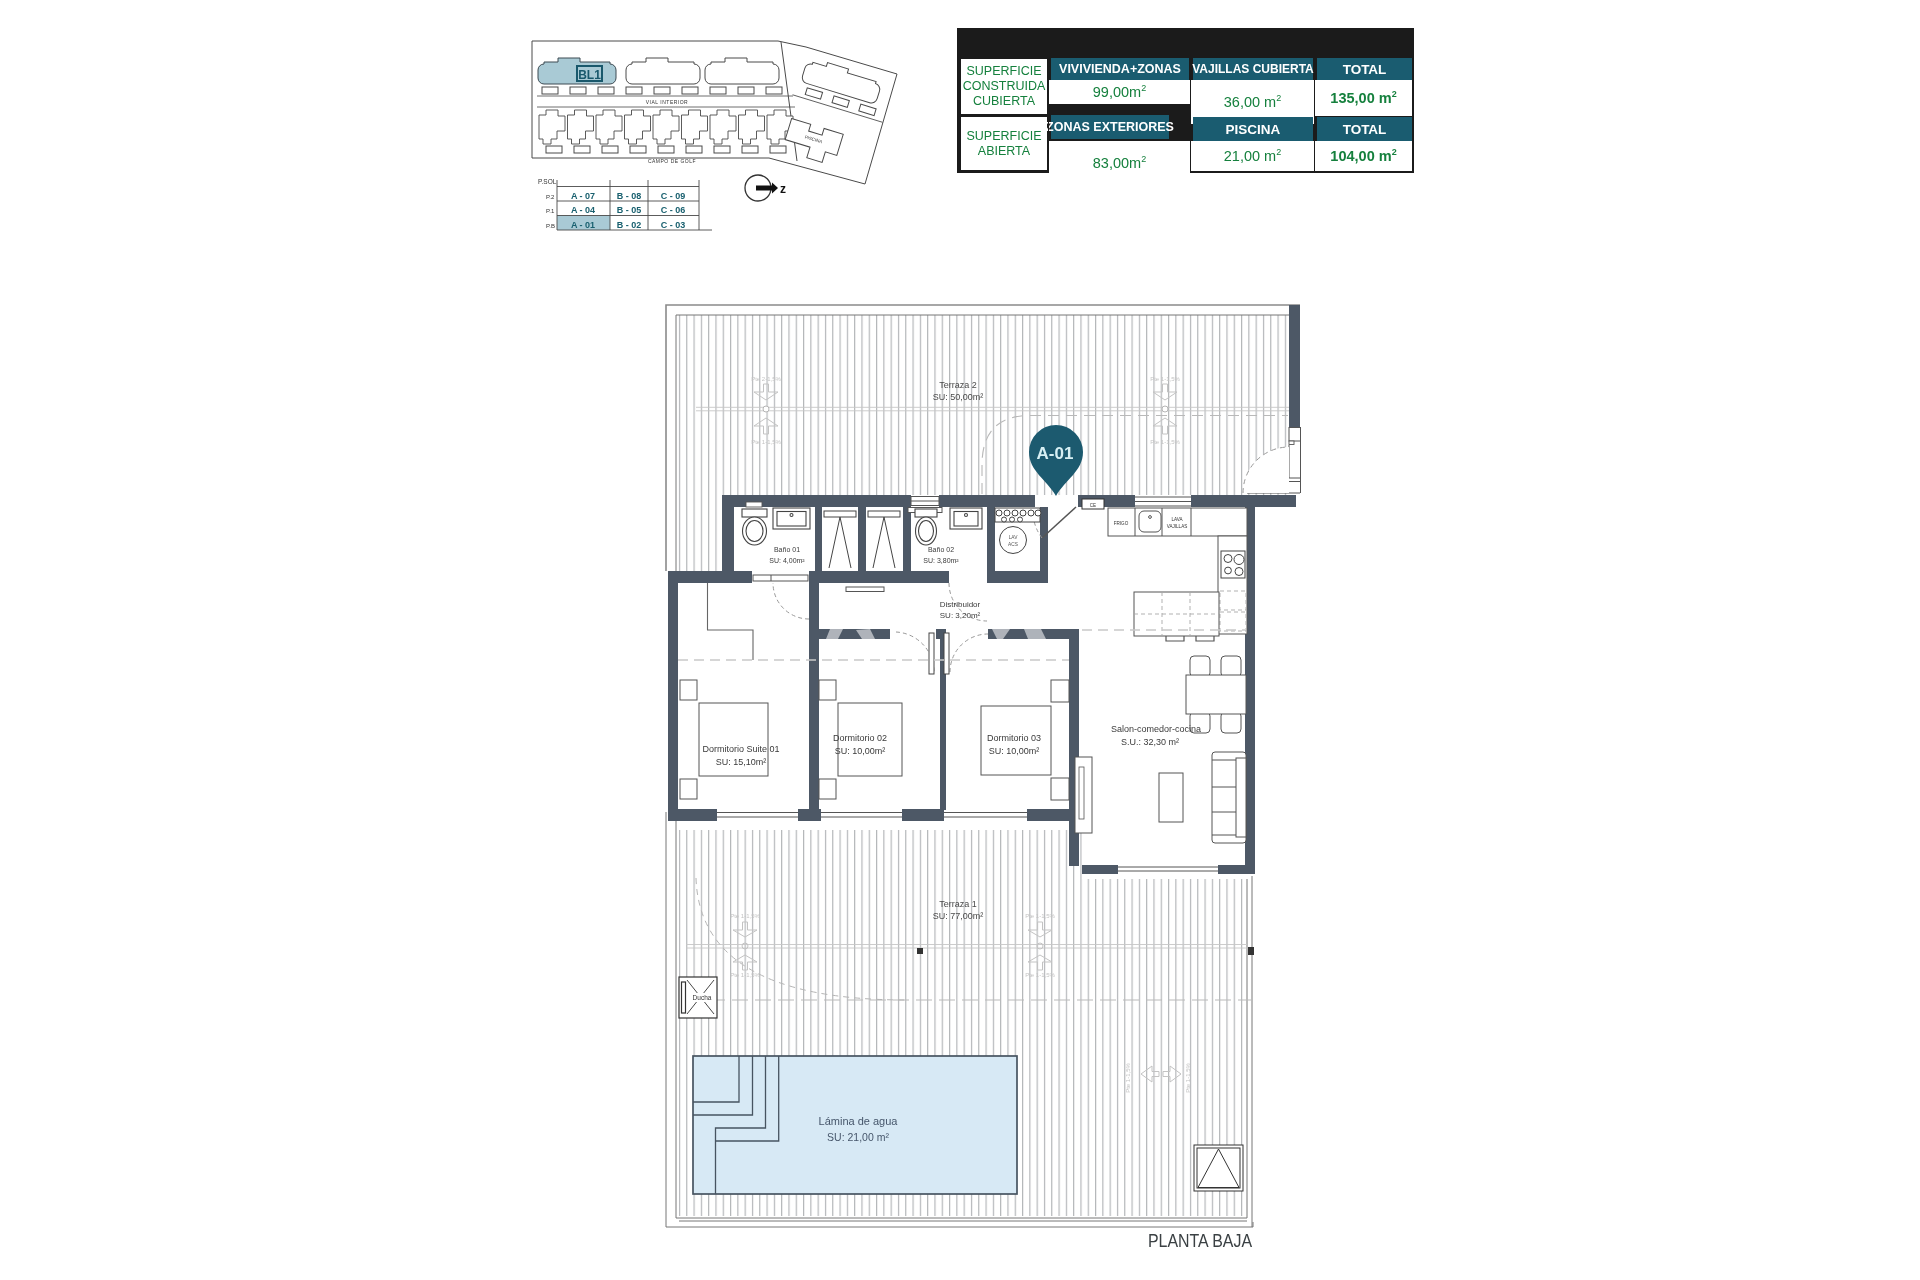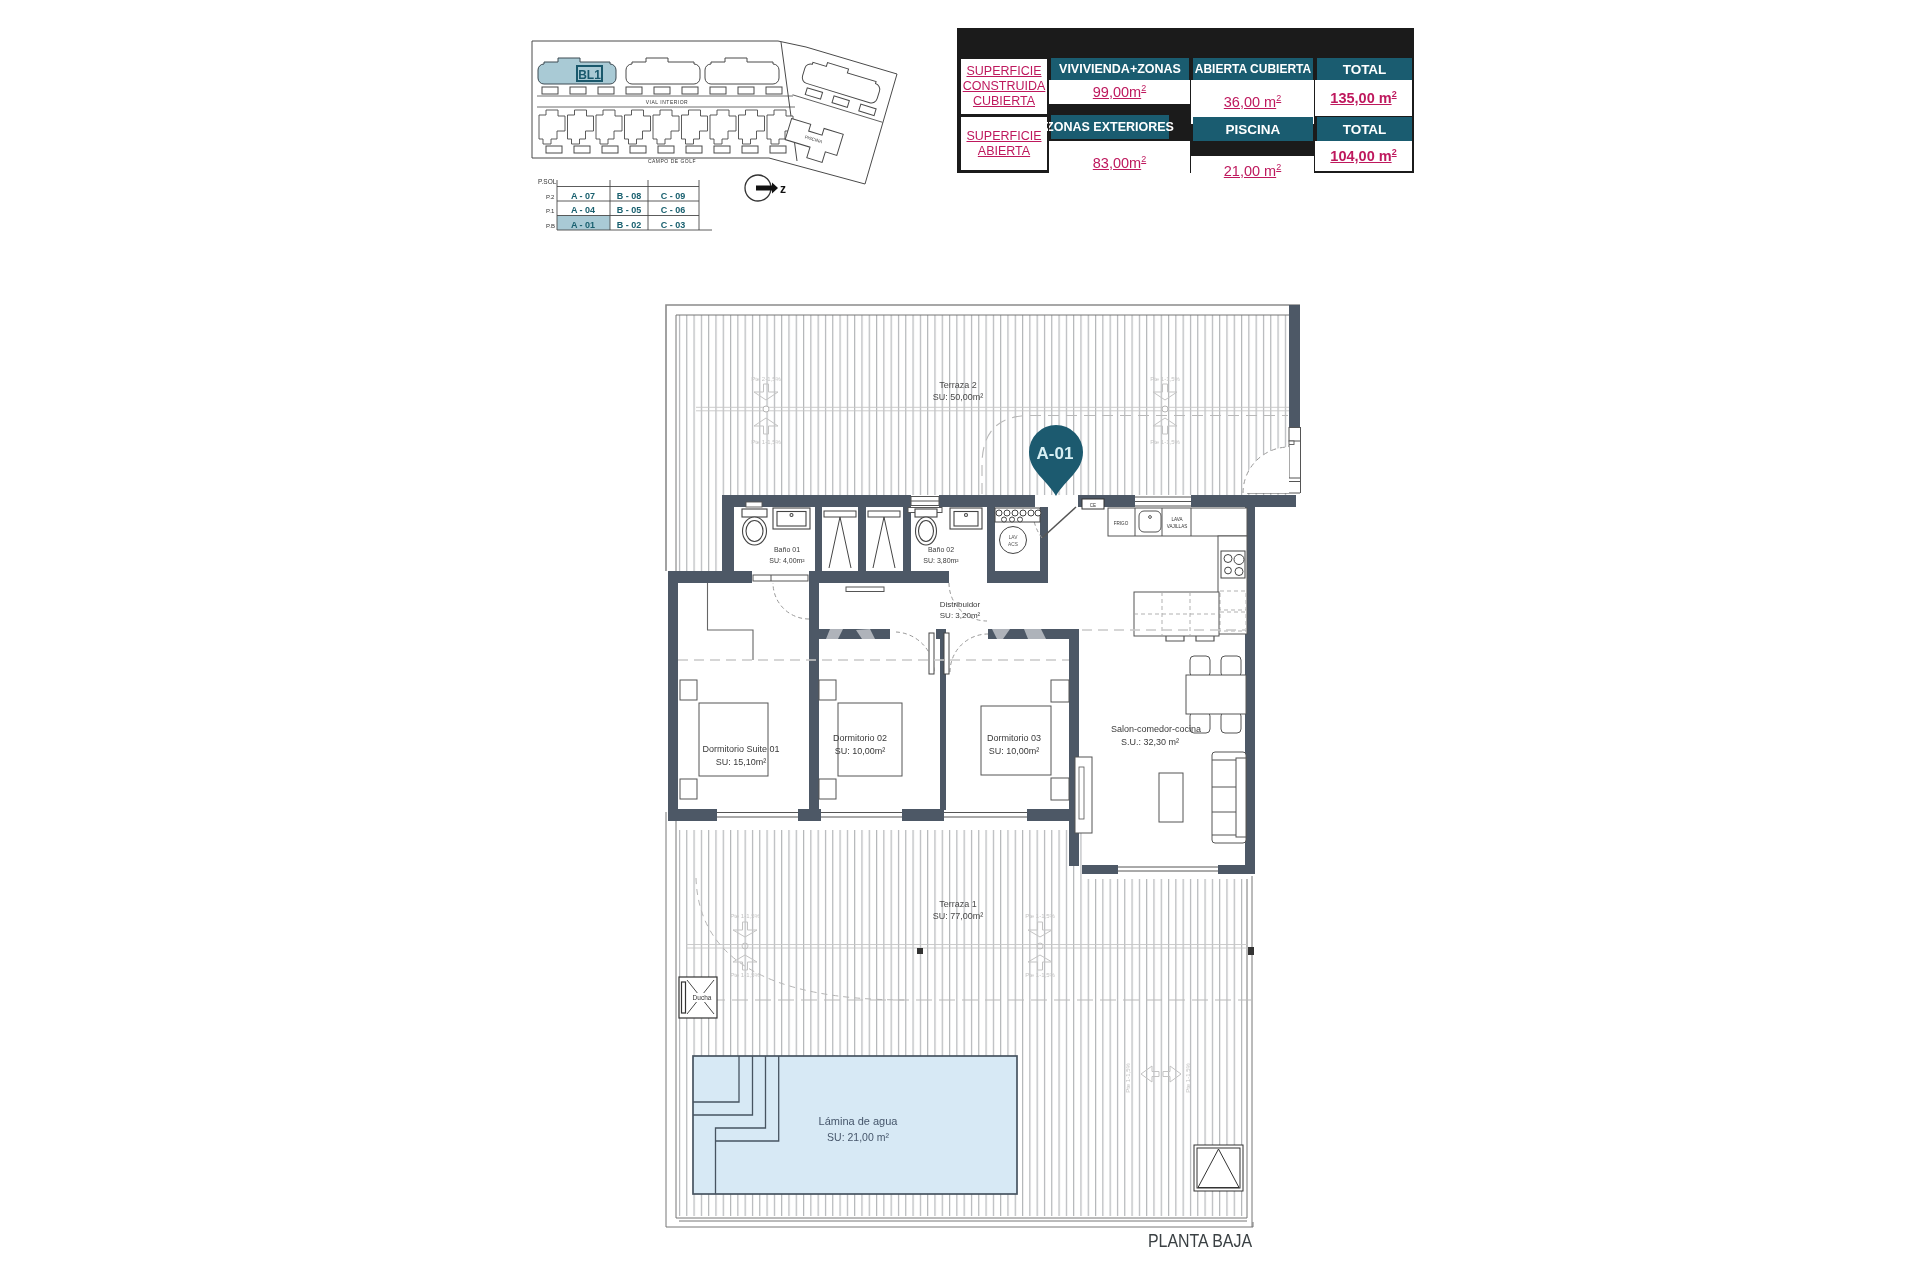--- a/index.html
+++ b/index.html
@@ -1,54 +1,54 @@
 <!DOCTYPE html>
 <html><head>
 <meta charset="utf-8">
 <style>
   html,body{margin:0;padding:0;background:#ffffff;width:1920px;height:1280px;overflow:hidden;
     font-family:"Liberation Sans",sans-serif;}
   #page{position:relative;width:1920px;height:1280px;}
   .abs{position:absolute;}
   .tealcell{background:#1a5c70;color:#ffffff;font-weight:bold;display:flex;align-items:center;justify-content:center;white-space:nowrap;}
-  .valcell{background:#ffffff;color:#be185d;display:flex;align-items:center;justify-content:center;white-space:nowrap;text-decoration:underline;}
+  .valcell{background:#ffffff;color:#15803d;display:flex;align-items:center;justify-content:center;white-space:nowrap;}
   sup{font-size:9px;position:relative;top:-4px;vertical-align:baseline;line-height:0;}
 </style>
 </head>
 <body>
 <div id="page">
 
 <div class="abs" style="left:957px;top:28px;width:457px;height:145px;background:#1b1b1b;"></div>
 
 
 <div class="abs valcell" style="left:960px;top:58px;width:88px;height:57px;border:1px solid #1b1b1b;box-sizing:border-box;font-size:12.5px;text-align:center;line-height:15px;">SUPERFICIE<br>CONSTRUIDA<br>CUBIERTA</div>
 
 <div class="abs valcell" style="left:960px;top:116px;width:88px;height:55px;border:1px solid #1b1b1b;box-sizing:border-box;font-size:12.5px;text-align:center;line-height:15px;">SUPERFICIE<br>ABIERTA</div>
 
 <div class="abs tealcell" style="left:1051px;top:58px;width:138px;height:22px;font-size:12.5px;">VIVIVIENDA+ZONAS</div>
 
-<div class="abs tealcell" style="left:1193px;top:58px;width:120px;height:22px;font-size:12px;">ABIERTA CUBIERTA</div>
+<div class="abs tealcell" style="left:1193px;top:58px;width:120px;height:22px;font-size:12px;">VAJILLAS CUBIERTA</div>
 
 <div class="abs tealcell" style="left:1317px;top:58px;width:95px;height:22px;font-size:13.5px;">TOTAL</div>
 
 <div class="abs valcell" style="left:1049px;top:80px;width:141px;height:24px;font-size:14.5px;text-align:center;">99,00m<sup style="font-size:9px;">2</sup></div>
 
 <div class="abs valcell" style="left:1191px;top:80px;width:123px;height:44px;font-size:14.5px;">36,00 m<sup style="font-size:9px;">2</sup></div>
 
 <div class="abs valcell" style="left:1315px;top:80px;width:97px;height:36px;font-size:14.5px;font-weight:bold;">135,00 m<sup style="font-size:9px;">2</sup></div>
 
 <div class="abs tealcell" style="left:1051px;top:115px;width:118px;height:24px;font-size:12.5px;">ZONAS EXTERIORES</div>
 
 <div class="abs tealcell" style="left:1193px;top:117px;width:120px;height:24px;font-size:13.5px;">PISCINA</div>
 
 <div class="abs tealcell" style="left:1317px;top:117px;width:95px;height:24px;font-size:13.5px;">TOTAL</div>
 
 <div class="abs valcell" style="left:1049px;top:141px;width:141px;height:44px;font-size:14.5px;">83,00m<sup style="font-size:9px;">2</sup></div>
 
-<div class="abs valcell" style="left:1191px;top:141px;width:123px;height:30px;font-size:14.5px;margin-top:15px;">21,00 m<sup style="font-size:9px;">2</sup></div>
+<div class="abs valcell" style="left:1191px;top:141px;width:123px;height:30px;font-size:14.5px;">21,00 m<sup style="font-size:9px;">2</sup></div>
 
 <div class="abs valcell" style="left:1315px;top:141px;width:97px;height:30px;font-size:14.5px;font-weight:bold;">104,00 m<sup style="font-size:9px;">2</sup></div>
 
 <div class="abs" style="left:1048px;top:80px;width:1px;height:91px;background:#1b1b1b;"></div>
 <div class="abs" style="left:1190px;top:80px;width:1px;height:91px;background:#1b1b1b;"></div>
 <div class="abs" style="left:1314px;top:80px;width:1px;height:91px;background:#1b1b1b;"></div>
 
 <svg class="abs" style="left:0;top:0;" width="1920" height="1280" viewBox="0 0 1920 1280">
   <defs>
     <pattern id="hatch" width="7.3" height="10" patternUnits="userSpaceOnUse">

